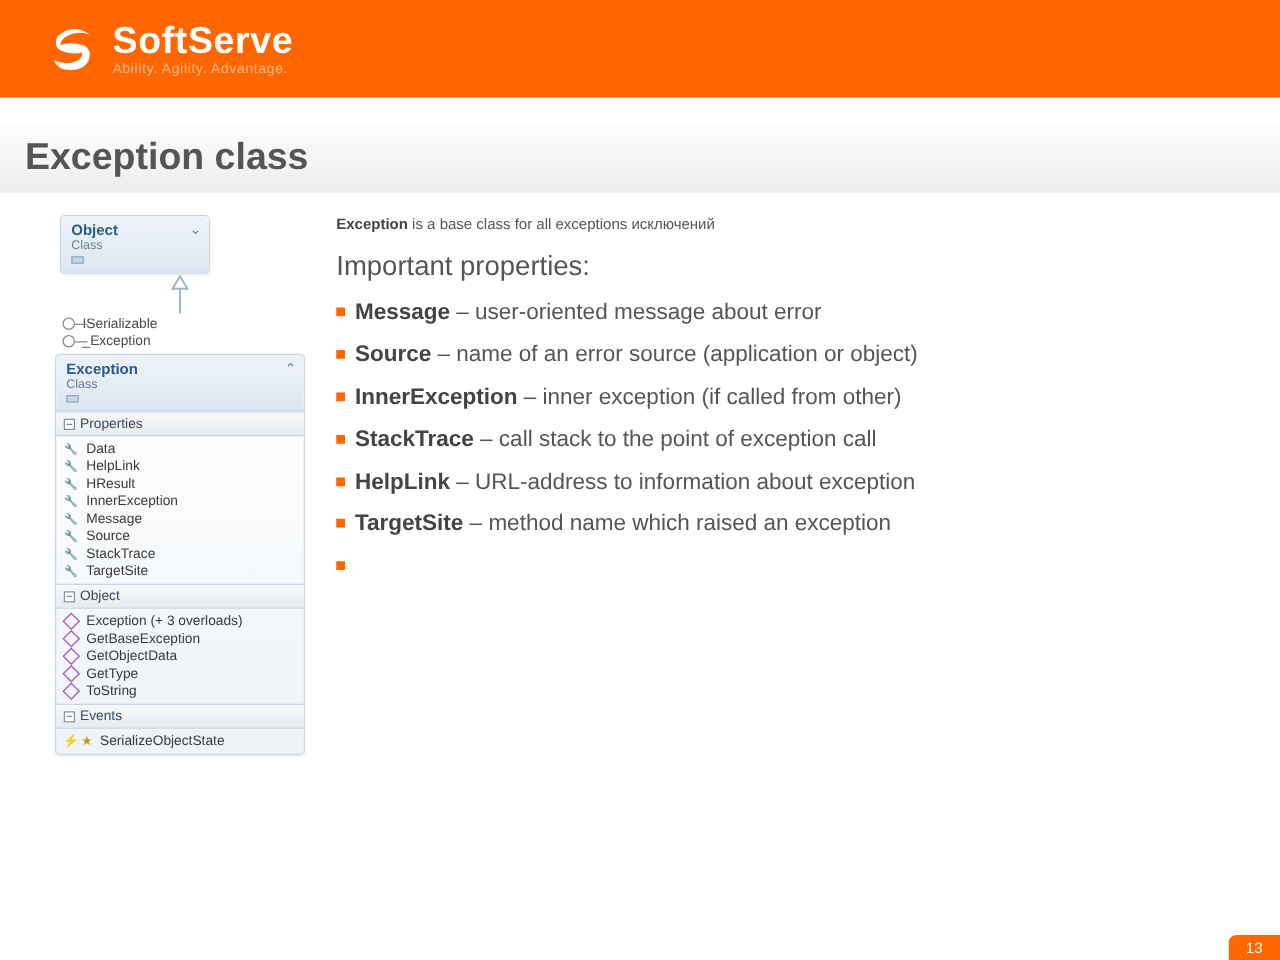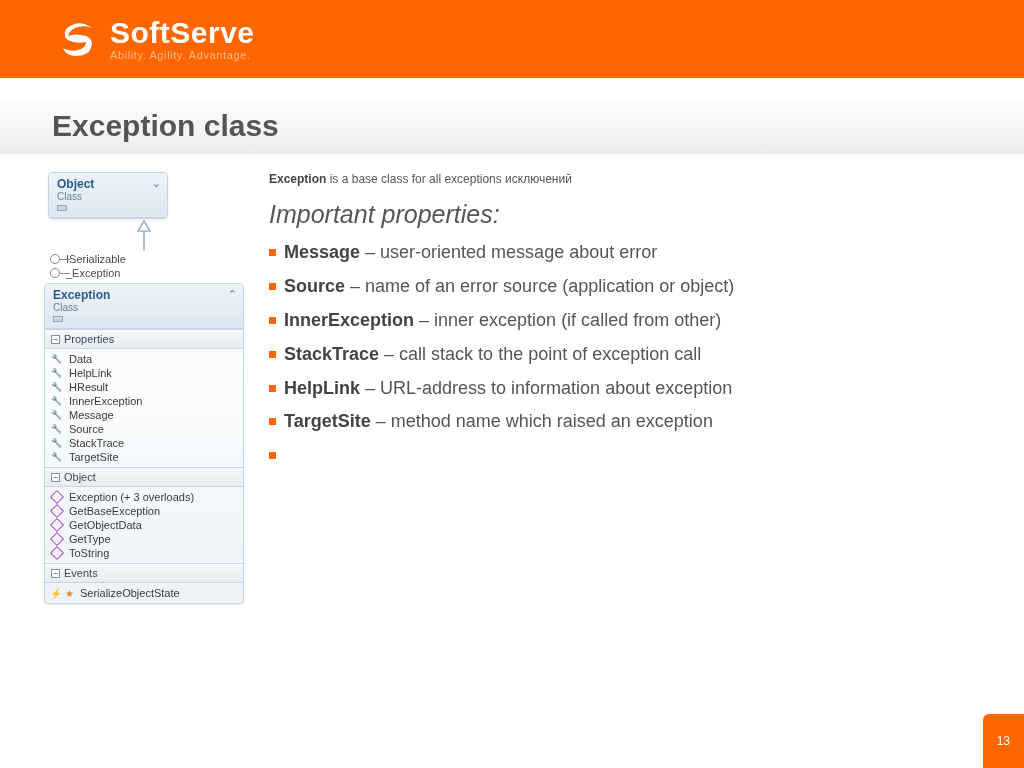--- a/index.html
+++ b/index.html
@@ -10,21 +10,21 @@
     background: #fff;
     overflow: hidden;
     position: relative;
   }
   .header-band {
     width: 100%;
     height: 78px;
     background: #ff6600;
     display: flex;
     align-items: center;
-    padding-left: 56px;
+    padding-left: 36px;
   }
   .logo {
     display: flex;
     align-items: center;
     gap: 8px;
   }
   .logo-mark svg { display: block; }
   .logo-text { line-height: 1; }
   .logo-name {
     color: #fff;
@@ -37,21 +37,21 @@
     font-size: 11px;
     letter-spacing: 0.6px;
     margin-top: 2px;
   }
   .title-band {
     width: 100%;
     height: 56px;
     background: linear-gradient(to bottom, #fdfdfd 0%, #f4f4f4 60%, #ececec 100%);
     display: flex;
     align-items: center;
-    padding-left: 52px;
+    padding-left: 20px;
     margin-top: 20px;
     border-bottom: 1px solid #e8e8e8;
   }
   .title {
     font-weight: 700;
     font-size: 30px;
     color: #555;
   }
   .content {
     display: flex;
@@ -137,36 +137,36 @@
     width:10px; height:10px; border:1.5px solid #a24fbd; transform: rotate(45deg);
     display:inline-block;
   }
   .ic-event::before { content:"⚡"; font-size:10px; color:#d68a1f; }
   .star { color:#d68a1f; font-size:10px; margin-left:-4px; }
 
   
   .text-col { flex: 1; color:#555; }
   .intro { font-size: 12px; margin-bottom: 14px; }
   .intro .strong { font-weight:700; color:#444; }
-  .sub-h { font-size: 25px; margin-bottom: 10px; font-style: italic; }
+  .sub-h { font-size: 22px; margin-bottom: 10px; }
   .bullets .b {
     display:flex; align-items:flex-start;
     font-size: 18px; line-height: 1.55; color:#555;
     margin-bottom: 6px;
   }
   .bullets .sq {
     width:7px; height:7px; background:#ff6600; flex-shrink:0;
     margin: 10px 8px 0 0;
   }
   .bullets .term { font-weight:700; color:#444; }
 
   .footer-chip {
     position:absolute; right:0; bottom:0;
     background:#ff6600; color:#fff;
-    font-size:12px; padding:20px 14px;
+    font-size:12px; padding:3px 14px;
     border-radius: 6px 0 0 0;
   }
 </style>
 </head>
 <body>
 
 <div class="header-band">
   <div class="logo">
     <span class="logo-mark">
       <svg width="46" height="46" viewBox="0 0 46 46">

